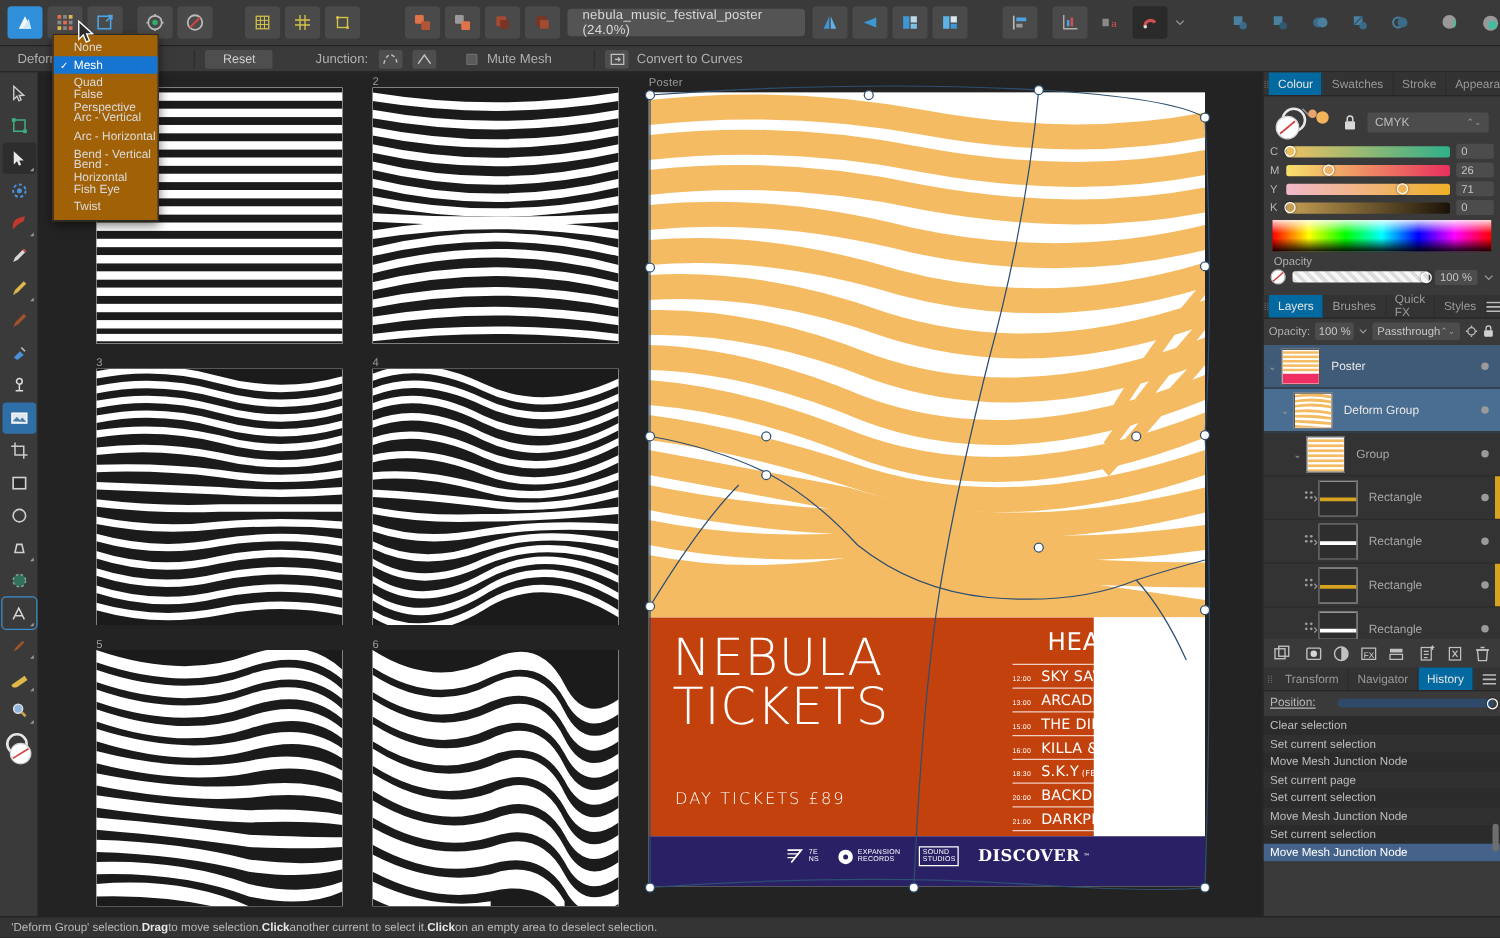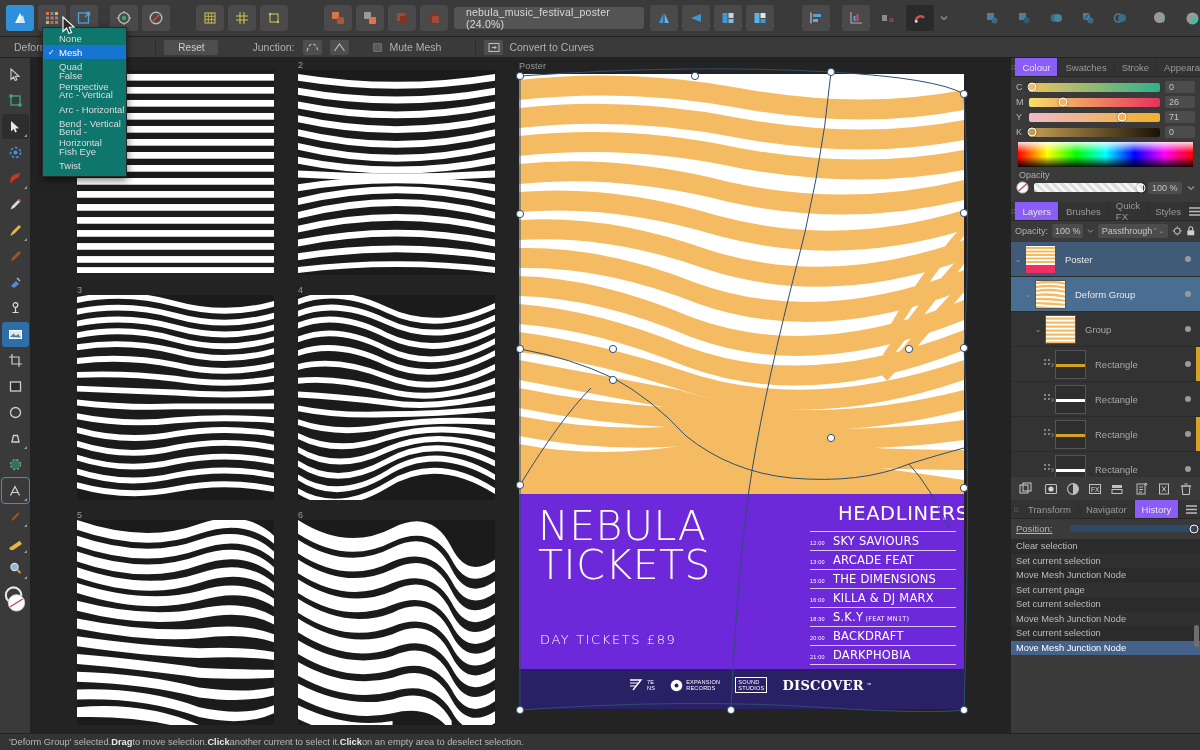--- a/index.html
+++ b/index.html
@@ -93,22 +93,22 @@
   
   .stripes { width: 100%; height: 100%; }
 
   
   .poster {
     position: absolute; left: 488px; top: 16px; width: 445px; height: 635px;
     background: #fff; overflow: hidden;
   }
   .poster-top { position: absolute; left:0; top:0; width: 445px; height: 420px; overflow: hidden; background:#fff;}
   .poster-pink {
-    position: absolute; left: 0; top: 420px; width: 445px; height: 175px;
-    background: #6d28d9;
+    position: absolute; left: 0; top: 420px; width: 356px; height: 175px;
+    background: #c2410c;
   }
   .poster-navy {
     position: absolute; left: 0; top: 595px; width: 445px; height: 40px;
     background: #2a2066;
   }
   .poster-title {
     position: absolute; left: 19px; top: 13px;
     color: #ffffff; font-size: 41px; line-height: 39px;
     font-family: "DejaVu Sans", sans-serif; font-weight: 300; letter-spacing: .5px;
   }
@@ -149,21 +149,21 @@
     background: #3a3a3a; border-left: 1px solid #222;
   }
   .ptabs {
     display: flex; align-items: stretch; height: 19px; background: #333;
     border-bottom: 1px solid #272727;
   }
   .ptab {
     padding: 0 7px; display: flex; align-items: center;
     font-size: 9.5px; color: #9a9a9a; border-right: 1px solid #2d2d2d;
   }
-  .ptab.active { background: #8b5cf6; color: #e4e4e4; }
+  .ptab.active { background: #0369a1; color: #e4e4e4; }
   .pgrip { width: 10px; display:flex; align-items:center; justify-content:center; color:#777; font-size:8px;}
   .phamb { margin-left: auto; width: 18px; display:flex; align-items:center; justify-content:center;}
 
   .panel-body { padding: 4px 5px; }
 
   
   .colour-head { display: flex; align-items: center; height: 34px; padding: 0 4px; gap: 8px;}
   .cmyk-sel {
     flex: 1; height: 16px; background: #4c4c4c; border-radius: 2px; color: #bdbdbd;
     font-size: 9.5px; display: flex; align-items: center; padding: 0 6px; justify-content: space-between;
@@ -225,21 +225,21 @@
     position: absolute; bottom: 0; left: 0; width: 1200px; height: 17px;
     background: #343434; border-top: 1px solid #222;
     display: flex; align-items: center; padding-left: 9px;
     font-size: 9.3px; color: #b8b8b8;
   }
   .statusbar b { color: #e8e8e8; }
 
   
   .dropdown {
     position: absolute; left: 42px; top: 27px; width: 85px;
-    background: #0f766e; border: 1px solid #2a2828;
+    background: #a16207; border: 1px solid #2a2828;
     box-shadow: 0 3px 8px rgba(0,0,0,.55); z-index: 60; padding: 3px 0;
   }
   .dd-item {
     height: 14.2px; font-size: 9.5px; color: #dcdcdc;
     display: flex; align-items: center; padding-left: 16px; position: relative;
   }
   .dd-item.active { background: #1675d1; color: #fff; }
   .dd-check { position: absolute; left: 5px; font-size: 8px; }
   .dd-cursor { position: absolute; left: 62px; top: 16px; z-index: 61; }
 </style>
@@ -911,20 +911,38 @@
 
     <div class="ptabs">
       <div class="pgrip">⁞⁞</div>
       <div class="ptab active">Colour</div>
       <div class="ptab">Swatches</div>
       <div class="ptab">Stroke</div>
       <div class="ptab">Appearance</div>
 
     </div>
     <div class="panel-body">
+      <div class="colour-head">
+        <svg width="46" height="30" viewBox="0 0 46 30">
+          <circle cx="15" cy="13" r="9" fill="none" stroke="#e8e8e8" stroke-width="2"></circle>
+          <circle cx="10" cy="19" r="9" fill="#ffffff" stroke="#cfcfcf" stroke-width="1"></circle>
+          <path d="M4 24 L16 14" stroke="#d04545" stroke-width="1.4"></path>
+          <path d="M22 4 L28 10" stroke="#9a9a9a" stroke-width="1.2" fill="none"></path>
+          <circle cx="30" cy="8" r="3.4" fill="#e8a26e"></circle>
+          <circle cx="38" cy="11" r="5" fill="#f0b45a"></circle>
+        </svg>
+        <svg width="12" height="14" viewBox="0 0 12 14">
+            <rect x="2" y="6" width="8" height="6.5" rx="1" fill="#d8d8d8"></rect>
+            <path d="M3.8 6 V4 a2.2 2.2 0 0 1 4.4 0 V6" stroke="#d8d8d8" stroke-width="1.2" fill="none"></path>
+          </svg>
+        <div class="cmyk-sel">
+          <span>CMYK</span>
+          <span style="font-size:7px;color:#9a9a9a">⌃⌄</span>
+        </div>
+      </div>
 
       <div class="slider-row">
         <span class="sl-label">C</span>
         <div class="sl-track" style="background:linear-gradient(to right,#f0c060,#2fb08a)">
             <div class="sl-knob" style="left:2%"></div>
           </div>
         <div class="sl-val">0</div>
       </div>
       <div class="slider-row">
         <span class="sl-label">M</span>
@@ -1234,21 +1252,21 @@
       </div>
       <div class="dd-item">
         <span>Twist</span>
       </div>
     </div>
   <svg class="dd-cursor" width="17" height="21" viewBox="0 0 17 21">
     <path d="M1 1 L1 15.5 L4.6 12 L7 17.6 L9.6 16.5 L7.3 11.2 L12 11 Z" fill="#2b2b2b" stroke="#fff" stroke-width="1.1"></path>
   </svg>
 
   <div class="statusbar">
-    <span>'Deform Group' selected. </span>
+    <span>'Deform Group' selection. </span>
       <b>Drag</b>
       <span> to move selection. </span>
       <b>Click</b>
       <span> another current to select it. </span>
       <b>Click</b>
       <span> on an empty area to deselect selection.</span>
   </div>
 </div>
 
 </body></html>

